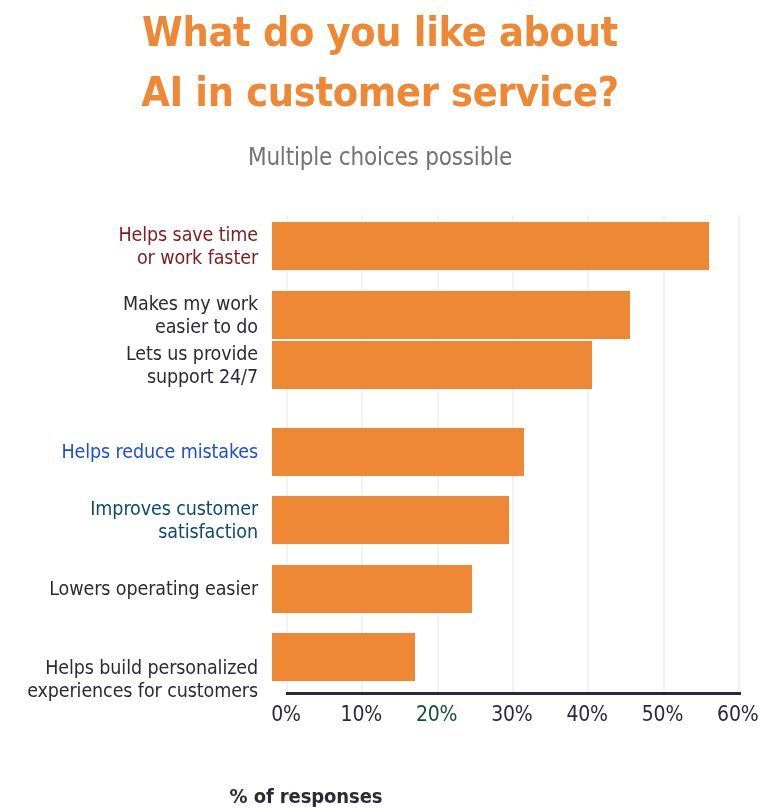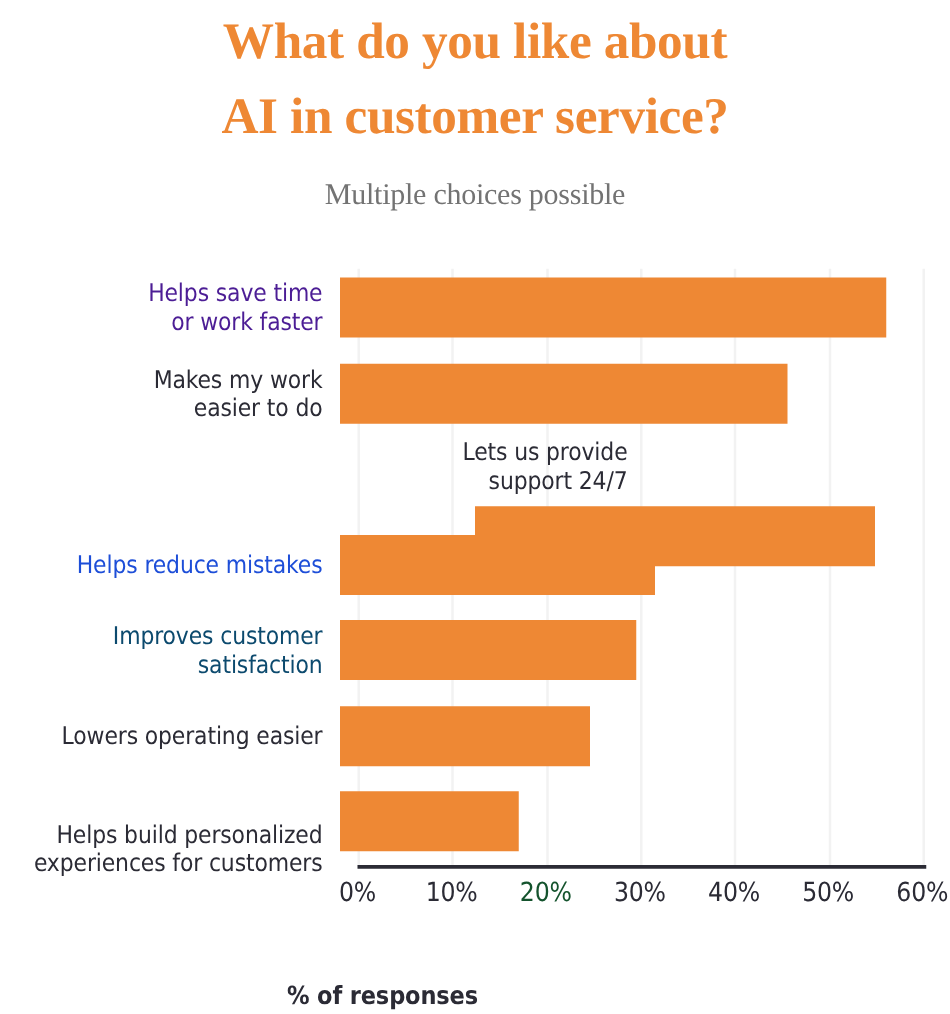--- a/index.html
+++ b/index.html
@@ -15,21 +15,20 @@
     overflow: hidden;
   }
 
   
   .title-block {
     position: absolute;
     left: 0;
     top: 0;
     width: 760px;
     text-align: center;
-    font-family: Liberation Serif, serif;
   }
   .chart-title {
     color: #ee8834;
     font-size: 41px;
     font-weight: bold;
     line-height: 1.47;
     letter-spacing: -0.3px;
     padding-top: 2px;
     font-stretch: condensed;
   }
@@ -166,34 +165,34 @@
       <div class="gridline" style="left: 436.6px; background: rgb(242, 242, 242);"></div>
       <div class="gridline" style="left: 511.9px; background: rgb(242, 242, 242);"></div>
       <div class="gridline" style="left: 587.2px; background: rgb(242, 242, 242);"></div>
       <div class="gridline" style="left: 662.5px; background: rgb(242, 242, 242);"></div>
       <div class="gridline" style="left: 737.8px; background: rgb(242, 242, 242);"></div>
     </div>
   <div class="axis-line"></div>
 
   <div class="bars" id="bars">
       <div class="bar-row" style="top: 5px;">
-        <div class="bar-label" style="color: #4c1d95;">Helps save time
+        <div class="bar-label" style="color: #7f1d1d;">Helps save time
 or work faster</div>
         <div class="bar-track">
           <div class="bar" style="width: 436.74px; background: rgb(238, 136, 52);"></div>
         </div>
       </div>
       <div class="bar-row" style="top: 73.5px;">
         <div class="bar-label" style="color: rgb(43, 43, 53);">Makes my work
 easier to do</div>
         <div class="bar-track">
           <div class="bar" style="width: 357.675px; background: rgb(238, 136, 52);"></div>
         </div>
       </div>
-      <div class="bar-row" style="top: 142px; flex-direction: column;">
+      <div class="bar-row" style="top: 124px;">
         <div class="bar-label" style="color: rgb(43, 43, 53);">Lets us provide
 support 24/7</div>
         <div class="bar-track">
           <div class="bar" style="width: 320.025px; background: rgb(238, 136, 52);"></div>
         </div>
       </div>
       <div class="bar-row" style="top: 210.5px;">
         <div class="bar-label" style="color: #1d4ed8; text-align: right;">Helps reduce mistakes</div>
         <div class="bar-track">
           <div class="bar" style="width: 252.255px; background: rgb(238, 136, 52);"></div>

